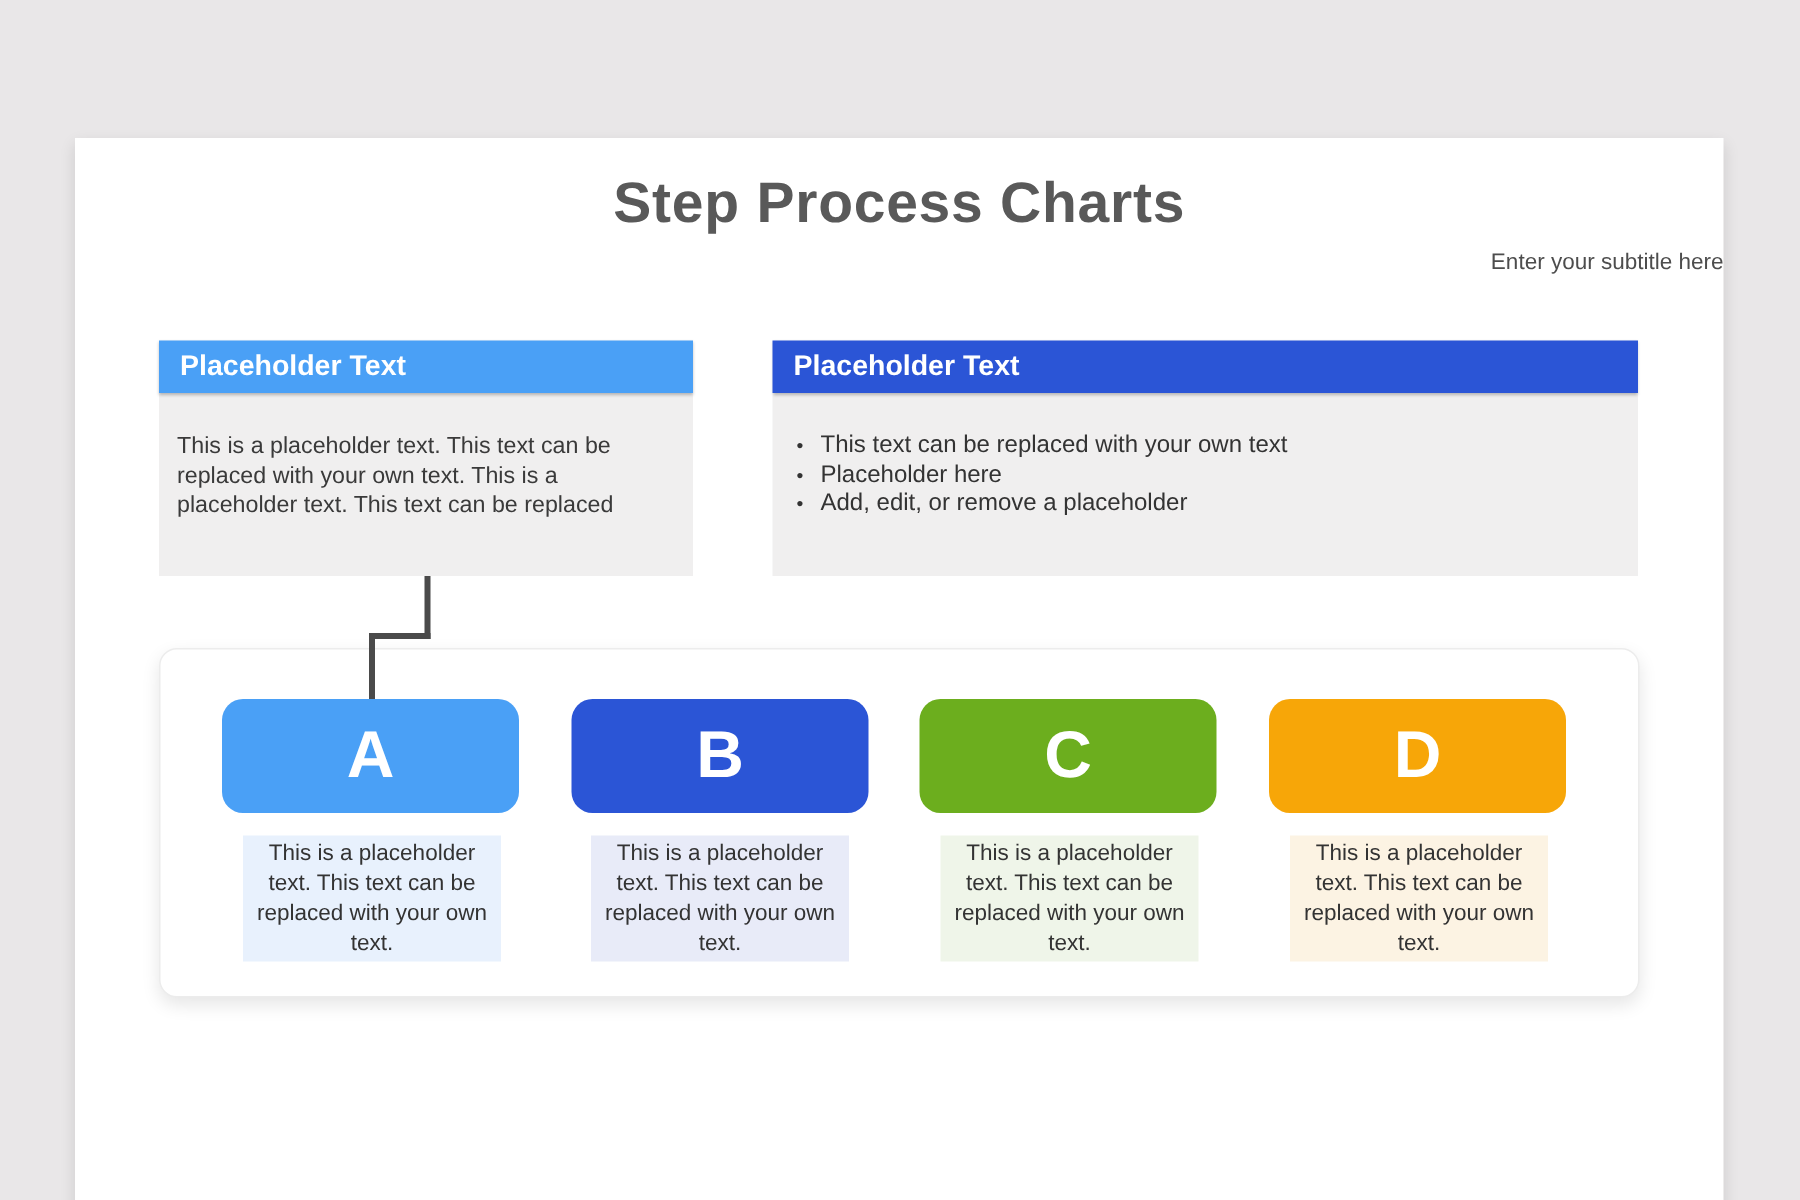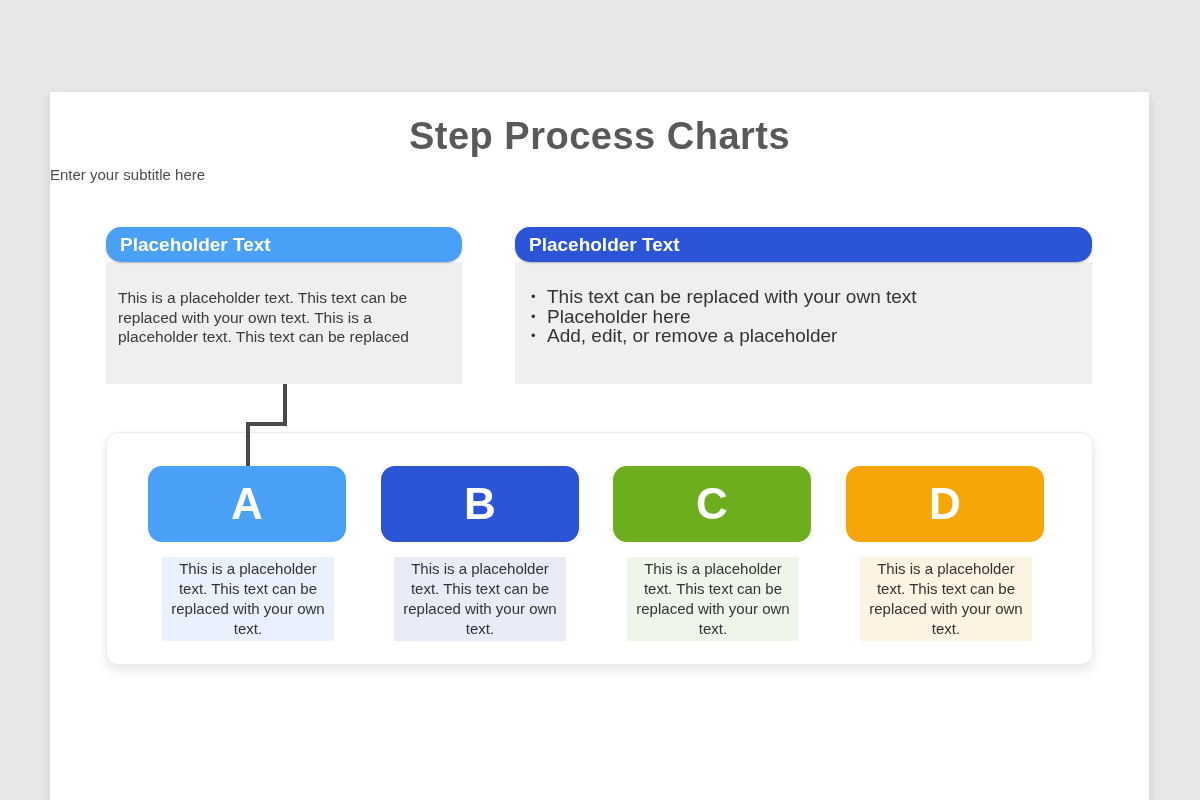--- a/index.html
+++ b/index.html
@@ -22,57 +22,56 @@
     left: 0; right: 0; top: 22px;
     text-align: center;
     font-size: 38px;
     line-height: 44px;
     color: #595959;
     letter-spacing: 0.5px;
   }
   .subtitle {
     position: absolute;
     left: 0; right: 0; top: 74px;
-    text-align: left;
+    text-align: right;
     font-size: 15px;
     color: #4d4d4d;
   }
   .panel { position: absolute; top: 135px; }
   .panel-left  { left: 56px;  width: 356px; }
   .panel-right { left: 465px; width: 577px; }
   .panel-header {
     height: 35px;
     line-height: 35px;
     padding-left: 14px;
     color: #ffffff;
     font-size: 19px;
     font-weight: bold;
     box-shadow: 0 1px 2px rgba(0,0,0,0.25);
     position: relative;
     z-index: 2;
-    border-radius: 15px;
   }
   .panel-body {
     height: 122px;
     background: #f0efef;
     position: relative;
     z-index: 1;
   }
   .panel-body p {
     padding: 26px 14px 0 12px;
     font-size: 15.5px;
     line-height: 19.5px;
     color: #3a3a3a;
   }
   .panel-body ul {
     list-style: none;
     padding: 25px 10px 0 14px;
   }
   .panel-body li {
-    font-size: 19px;
+    font-size: 16px;
     line-height: 19.5px;
     color: #333333;
     padding-left: 18px;
     position: relative;
   }
   .panel-body li::before {
     content: "•";
     position: absolute;
     left: 2px;
     font-size: 13px;

